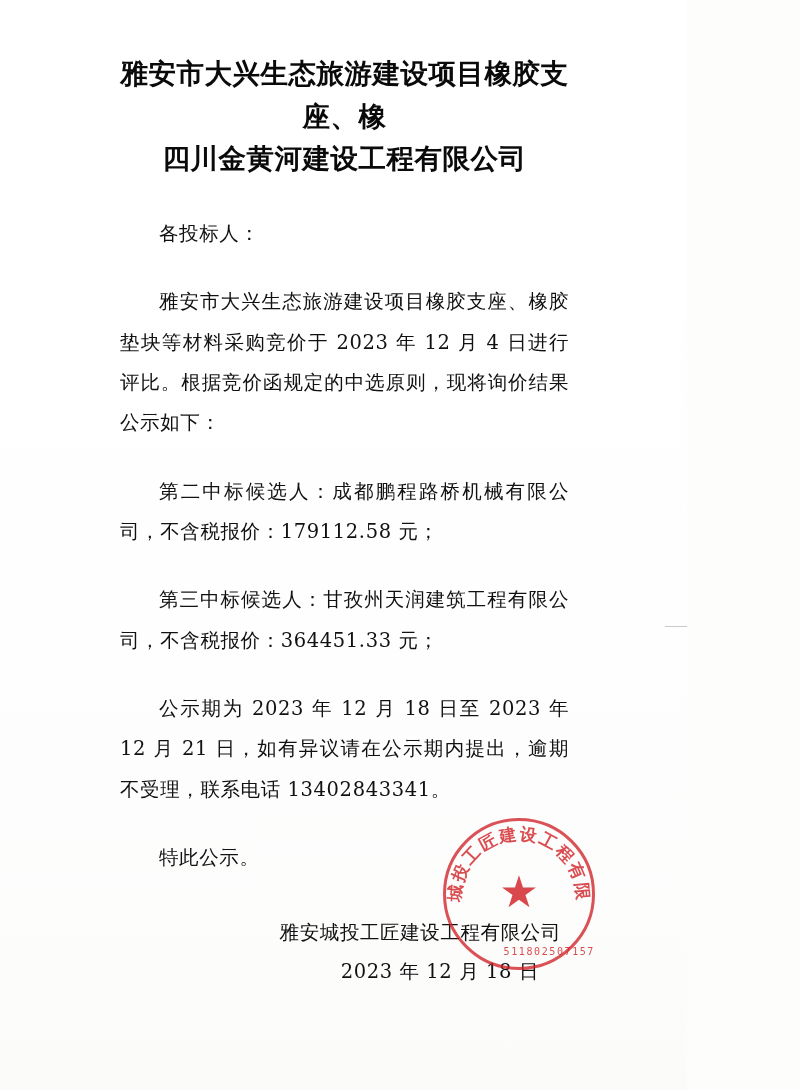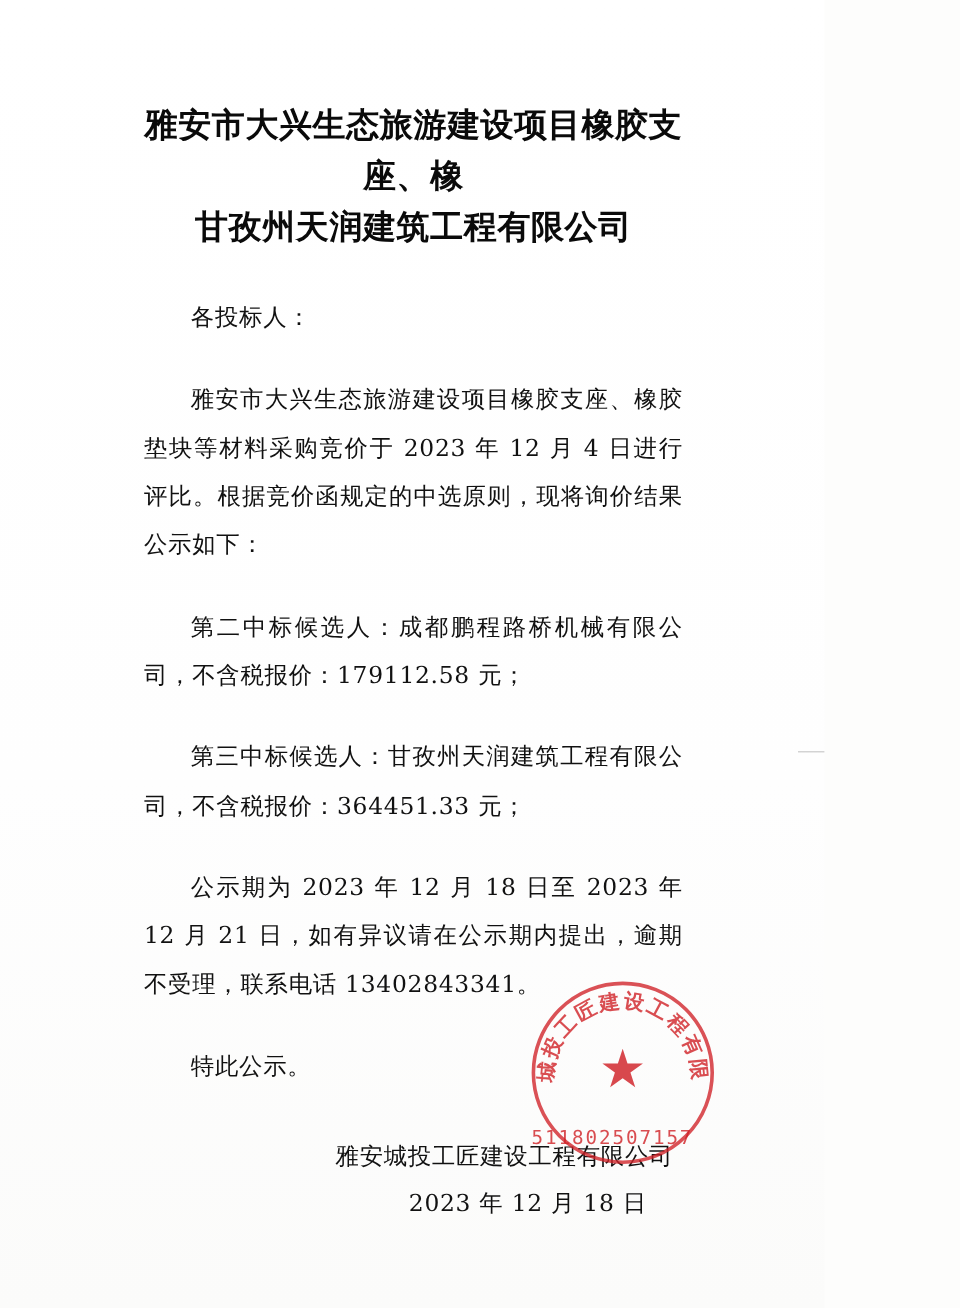--- a/index.html
+++ b/index.html
@@ -13,21 +13,21 @@
     font-family: "DejaVu Serif", "Liberation Serif", serif;
     color: #111;
     overflow: hidden;
     position: relative;
   }
   .page {
     position: relative;
     width: 687px;
     height: 1090px;
     box-sizing: border-box;
-    padding: 83px 118px 40px 120px;
+    padding: 52px 118px 40px 120px;
     background:
       linear-gradient(180deg, #ffffff 0%, #fefefe 60%, #fbfbfa 100%);
   }
   .title {
     font-size: 27.5px;
     font-weight: bold;
     line-height: 1.55;
     text-align: center;
     letter-spacing: 0.5px;
     margin: 0 0 34px 0;
@@ -110,43 +110,43 @@
     font-size: 17px;
     font-weight: bold;
     letter-spacing: 2px;
     font-family: "DejaVu Sans", "Liberation Sans", sans-serif;
   }
   .seal .code {
     position: absolute;
     left: 0;
     right: 0;
     bottom: 13px;
-    text-align: left;
+    text-align: right;
     color: rgba(208, 32, 38, 0.80);
-    font-size: 16px;
+    font-size: 10px;
     letter-spacing: 1.6px;
     font-family: "DejaVu Sans Mono", "Liberation Mono", monospace;
   }
   .edge-mark {
     position: absolute;
     right: 0;
     top: 626px;
     width: 22px;
     height: 1px;
     background: rgba(150, 150, 150, 0.5);
   }
 </style>
 </head>
 <body>
 
 <div class="page">
 
   <h1 class="title">
     <span class="line">雅安市大兴生态旅游建设项目橡胶支座、橡</span>
-    <span class="line">甘孜州天润建筑工程有限公司</span>
+    <span class="line">四川金黄河建设工程有限公司</span>
   </h1>
 
   <div class="body-text">
     <p class="p indent">各投标人：</p>
     <p class="p indent">雅安市大兴生态旅游建设项目橡胶支座、橡胶垫块等材料采购竞价于 2023 年 12 月 4 日进行评比。根据竞价函规定的中选原则，现将询价结果公示如下：</p>
     <p class="p indent">第二中标候选人：成都鹏程路桥机械有限公司，不含税报价：179112.58 元；</p>
     <p class="p indent">第三中标候选人：甘孜州天润建筑工程有限公司，不含税报价：364451.33 元；</p>
     <p class="p indent">公示期为 2023 年 12 月 18 日至 2023 年 12 月 21 日，如有异议请在公示期内提出，逾期不受理，联系电话 13402843341。</p>
     <p class="p indent">特此公示。</p>
   </div>

